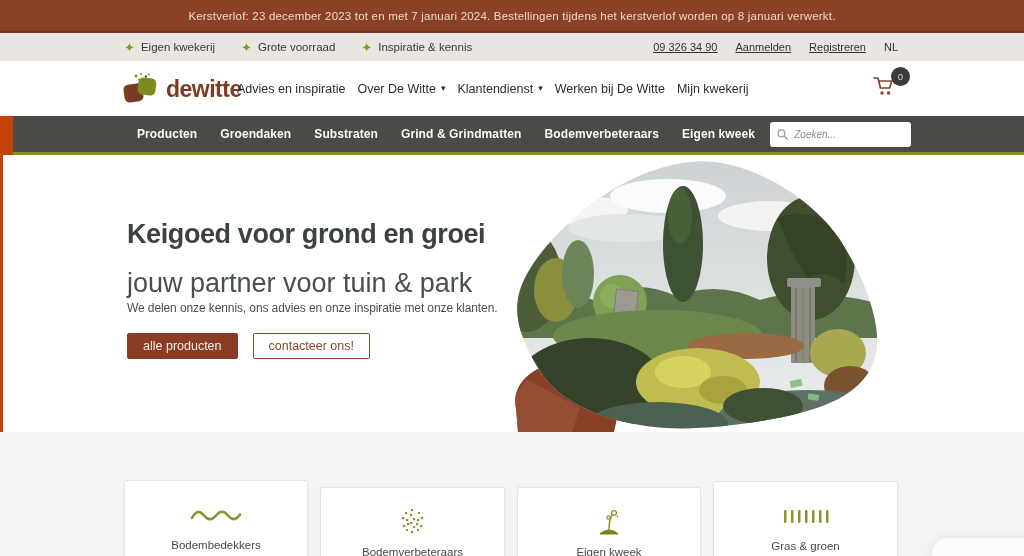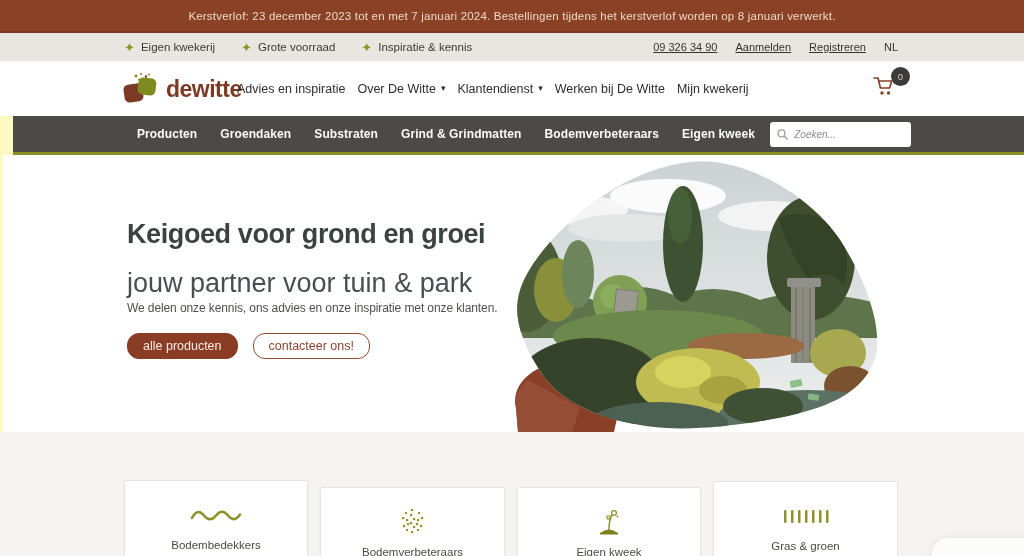--- a/index.html
+++ b/index.html
@@ -1,18 +1,18 @@
 <!DOCTYPE html>
 <html><head>
 <meta charset="utf-8">
 <style>
   * { margin:0; padding:0; box-sizing:border-box; }
   html,body { width:1024px; height:556px; }
   body { font-family:"Liberation Sans", sans-serif; background:#fff; }
-  #app { position:relative; width:1024px; height:556px; overflow:hidden; background:#fef9c3; }
+  #app { position:relative; width:1024px; height:556px; overflow:hidden; background:#c2410c; }
 
   
   .banner { position:absolute; left:0; top:0; width:1024px; height:33px; background:#8a4126;
             border-bottom:2px solid rgba(60,20,8,.25); display:flex; align-items:center; justify-content:center; }
   .banner span { color:#eed9ca; font-size:11.5px; letter-spacing:.2px; }
 
   
   .usp { position:absolute; left:0; top:33px; width:1024px; height:28px; background:#e9e6e1; }
   .usp-inner { position:absolute; left:124px; right:126px; top:0; height:28px;
                display:flex; align-items:center; justify-content:space-between; }
@@ -47,21 +47,21 @@
   .search-box input { border:none; outline:none; width:100%; font-size:10px; font-style:italic; color:#6b6b6b;
                       font-family:"Liberation Sans", sans-serif; background:transparent; }
   .search-box input::placeholder { color:#8b8b8b; font-style:italic; }
 
   
   .hero { position:absolute; left:3px; top:155px; width:1024px; height:277px; background:#fff; }
   .hero-title { position:absolute; left:124px; top:64px; font-size:27px; font-weight:bold; color:#3b433f; letter-spacing:-.4px; }
   .hero-sub { position:absolute; left:124px; top:113px; font-size:27px; color:#47504f; }
   .hero-desc { position:absolute; left:124px; top:146px; font-size:12px; color:#4e4e4c; letter-spacing:-.1px; }
   .hero-btns { position:absolute; left:124px; top:178px; display:flex; gap:15px; }
-  .btn { height:26px; display:flex; align-items:center; padding:0 15px; font-size:12.5px; border-radius:12px; cursor:pointer; }
+  .btn { height:26px; display:flex; align-items:center; padding:0 15px; font-size:12.5px; border-radius:2px; cursor:pointer; }
   .btn-primary { background:#8a3c25; color:#f6ece6; border:1.5px solid #8a3c25; }
   .btn-secondary { background:#fff; color:#8a4631; border:1.5px solid #93492f; }
   .hero-art { position:absolute; left:505px; top:3px; width:380px; height:274px; }
 
   
   .bottom { position:absolute; left:0; top:432px; width:1024px; height:124px; background:#f5f4f2; }
   .card { position:absolute; width:184px; height:140px; background:#fff; border:1px solid #e6e4e0;
           border-radius:2px; box-shadow:0 1px 3px rgba(0,0,0,.04); cursor:pointer;
           display:flex; flex-direction:column; align-items:center; }
   .card .icon-wrap { height:36px; margin-top:16px; display:flex; align-items:center; justify-content:center; }

